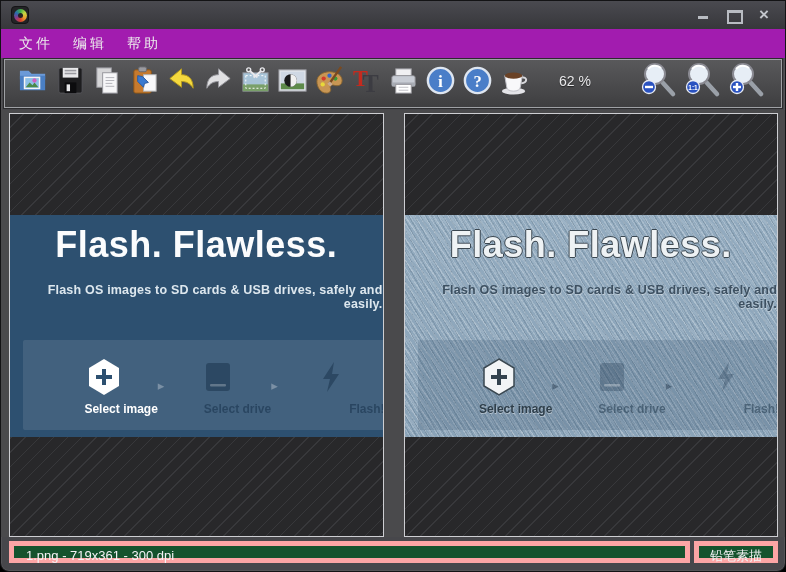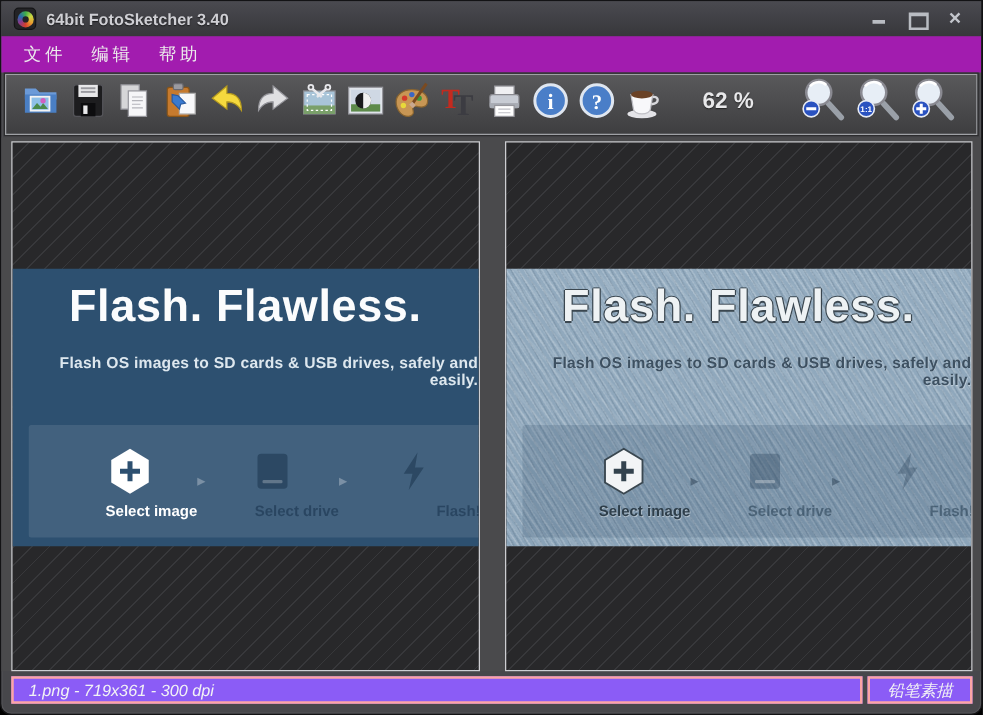--- a/index.html
+++ b/index.html
@@ -41,21 +41,21 @@
   .menu-item { color:#ececec; font-size:14px; letter-spacing:3px; padding:4px 10px; cursor:default; }
   
   .toolbar {
     margin:1px 3px 2px 3px; height:49px;
     border:1px solid #9fa1a5; outline:1px solid #2c2c2e;
     background:linear-gradient(#59595b,#3e3e40);
     display:flex; align-items:center; padding:0 12px 6px 10px;
   }
   .tb-btn { width:37px; height:38px; display:flex; align-items:center; justify-content:center; cursor:pointer; }
   .tb-btn svg { width:33px; height:33px; }
-  .tb-zoom-label { color:#e8e8ea; font-size:18px; margin-left:auto; margin-right:34px; text-shadow:0 1px 1px #222;font-weight:bold; }
+  .tb-zoom-label { color:#e8e8ea; font-size:14px; margin-left:auto; margin-right:46px; text-shadow:0 1px 1px #222; }
   .tb-mag { width:44px; height:42px; display:flex; align-items:center; justify-content:center; cursor:pointer; }
   .tb-mag svg { width:40px; height:40px; }
   
   .client { position:absolute; left:0; right:0; top:109px; bottom:34px;
     display:flex; gap:20px; padding:3px 7px 0 8px; background:#4a4a4c; }
   .panel {
     flex:1; position:relative; overflow:hidden;
     border:1px solid #cdced2;
     background-color:#28282a;
     background-image:repeating-linear-gradient(135deg, transparent 0 9px, rgba(190,195,205,0.10) 9px 10px);
@@ -83,39 +83,38 @@
   .step-icon { height:46px; display:flex; align-items:center; justify-content:center; }
   .step-label { font-size:12px; font-weight:bold; margin-top:2px; }
   .step-active .step-label { color:#ffffff; }
   .sketch .step-active .step-label { color:#2e3e4a; text-shadow:0.5px 0.5px 0 rgba(255,255,255,0.4); }
   .step-dim .step-label { color:rgba(22,48,72,0.55); }
   .sketch .step-dim .step-label { color:rgba(35,58,78,0.55); }
   .step-arrow { font-size:13px; color:rgba(255,255,255,0.30); cursor:default; }
   .sketch .step-arrow { color:rgba(30,52,72,0.45); }
   
   .statusbar { position:absolute; left:8px; right:7px; top:540px; height:22px; display:flex; gap:4px; }
-  .status-box { border:2px solid #fca5a5; background:#8b5cf6; color:#f3f3f5; font-size:13px; line-height:20px;font-style:italic; }
+  .status-box { border:5px solid #fca5a5; background:#14532d; color:#f3f3f5; font-size:13px; line-height:20px; }
   .status-main { flex:1; padding-left:12px; }
   .status-style { width:84px; text-align:center; }
   .watermark {
     position:absolute; right:1px; top:531px; z-index:5;
     font-size:29px; font-weight:bold; letter-spacing:0.5px;
     color:rgba(18,155,18,0.88); pointer-events:none;
   }
 </style>
 </head>
 <body>
 
 <div class="window">
 
   <div class="titlebar">
     <div class="app-icon">
         <div class="swirl"></div>
       </div>
-    <div class="title-text">64bit FotoSketcher 3.40</div>
     <div class="win-controls">
       <div class="wc wc-min"></div>
       <div class="wc wc-max"></div>
       <div class="wc wc-close">×</div>
     </div>
   </div>
 
   <div class="menubar">
     <div class="menu-item">文件</div>
     <div class="menu-item">编辑</div>

